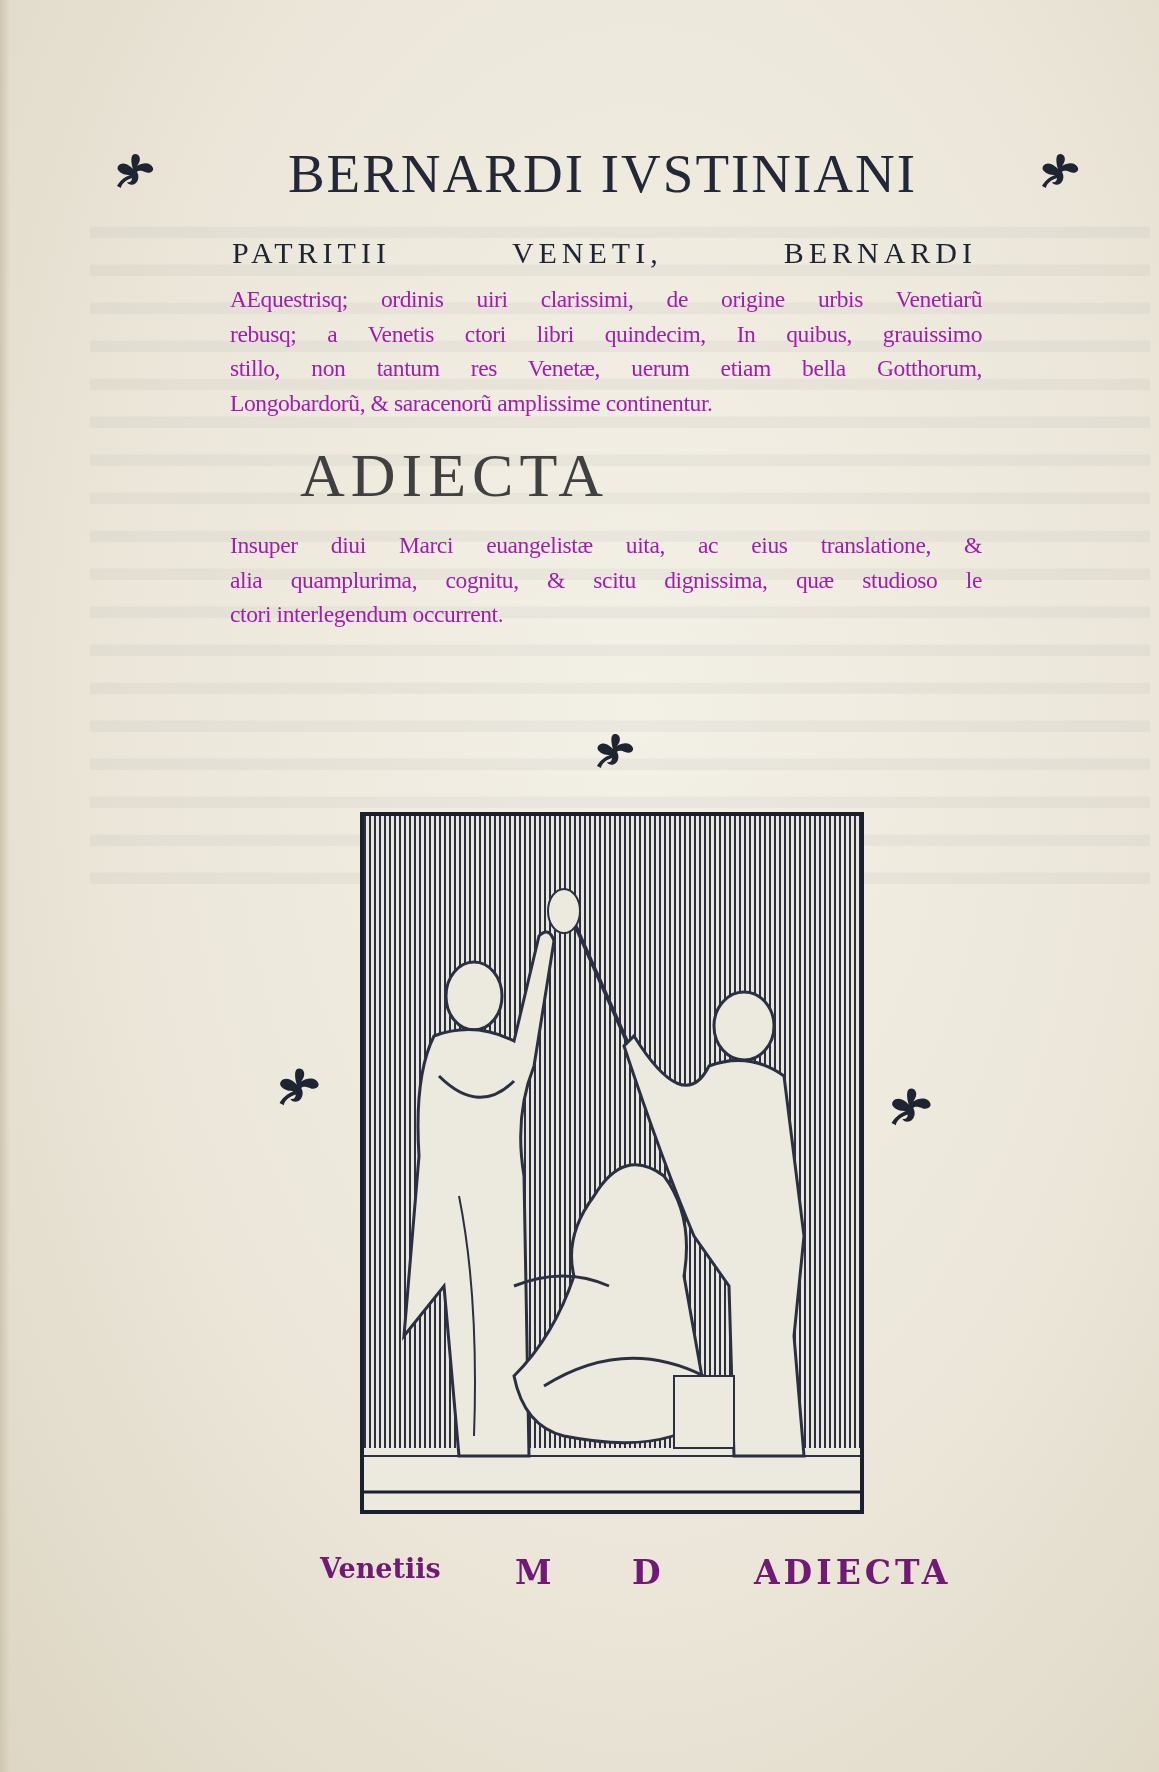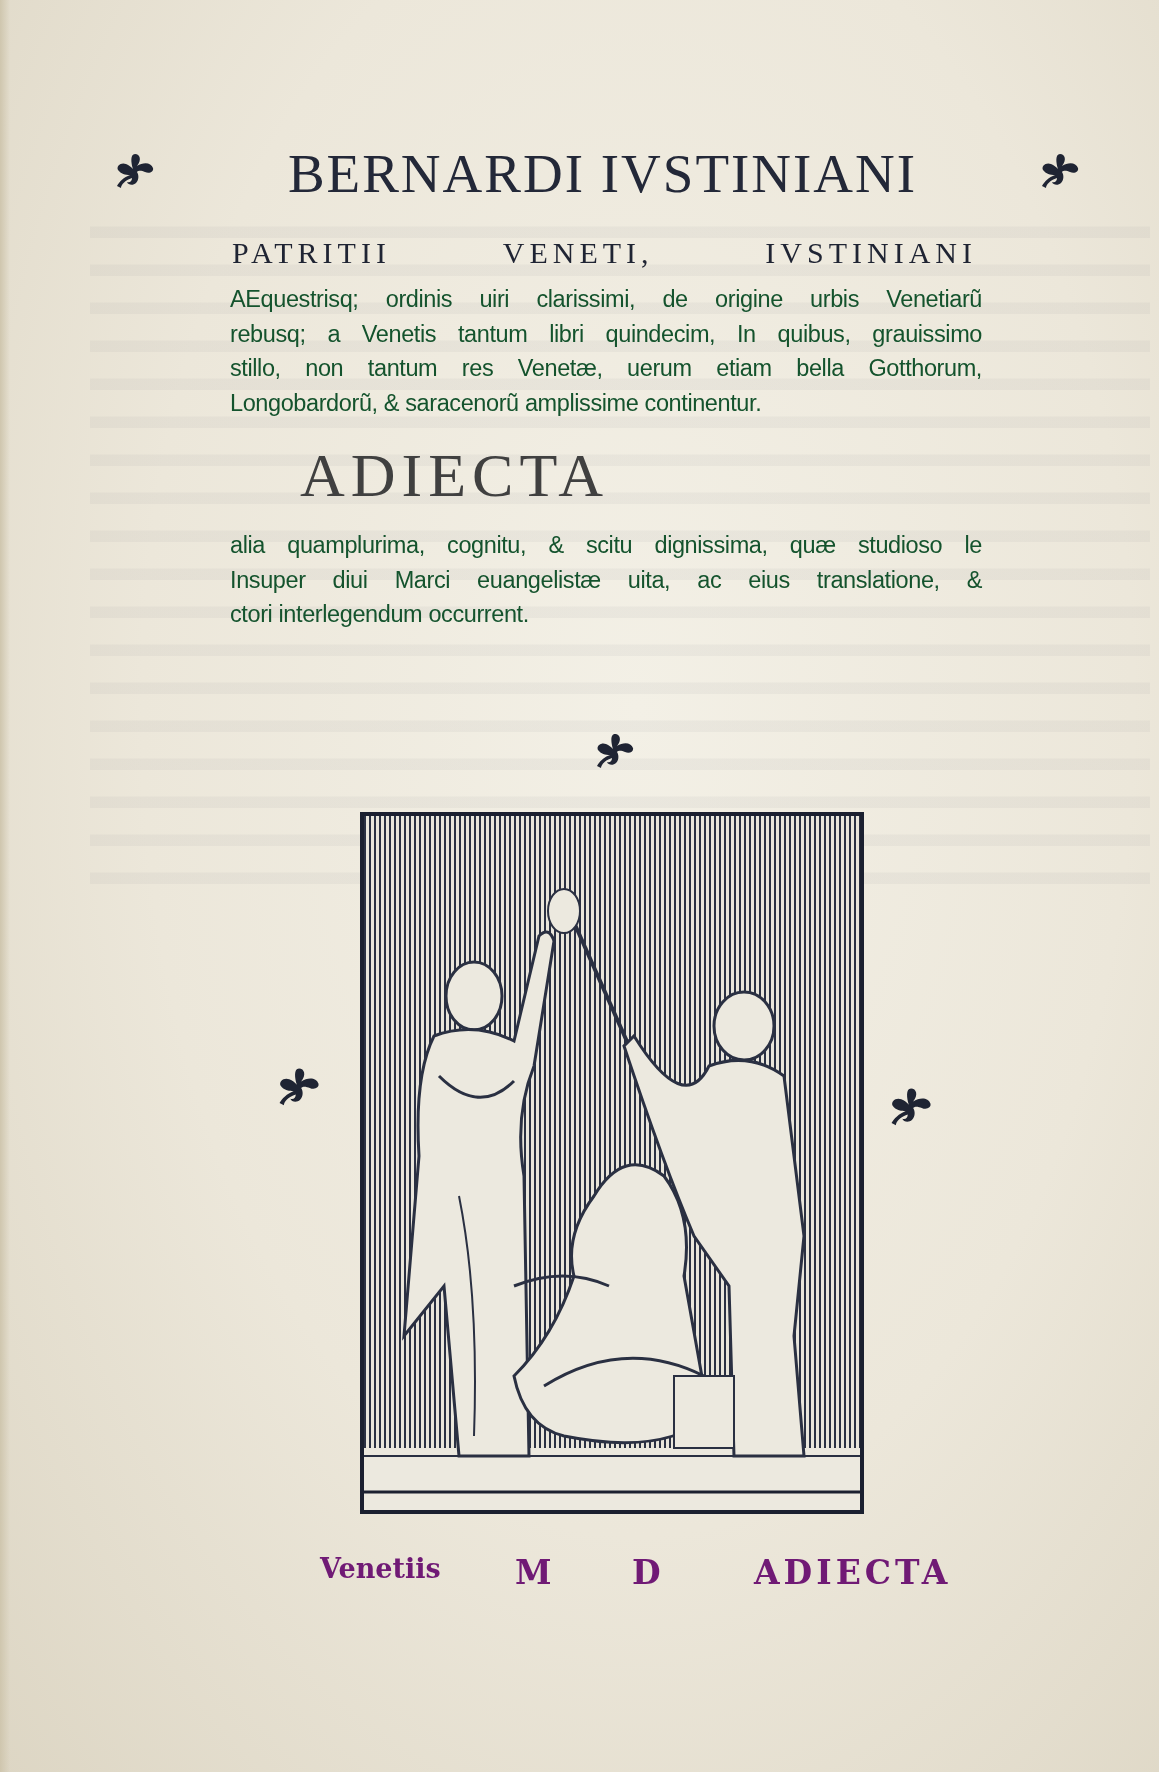--- a/index.html
+++ b/index.html
@@ -32,22 +32,22 @@
   .fleuron svg { width:100%; height:100%; }
 
   .subtitle {
     position:absolute; left:232px; top:236px; width:745px;
     font-family: "Liberation Serif", serif;
     font-size:30px; letter-spacing:5px; color:#1f2433;
     display:flex; justify-content:space-between;
   }
   .body-text {
     position:absolute; left:230px; width:752px;
-    font-family: Liberation Sans, sans-serif; font-size:23.5px; line-height:34.5px;
-    color:#14532d; text-align:justify; letter-spacing:-0.4px;
+    font-family: Liberation Serif, serif; font-size:23.5px; line-height:34.5px;
+    color:#a21caf; text-align:justify; letter-spacing:-0.4px;
     font-stretch:condensed;
   }
   .body1 { top:282px; }
   .body2 { top:528px; }
   .body-text .ln { display:block; white-space:nowrap; text-align-last:justify; }
   .body-text .ln.last { text-align-last:left; }
 
   .adiecta {
     position:absolute; left:300px; top:440px; width:580px; text-align:left;
     font-family: "Liberation Serif", serif; font-size:62px; letter-spacing:6px;
@@ -93,35 +93,35 @@
   <span class="fleuron">
     <svg viewBox="0 0 50 50">
         <path d="M25 6c5 0 7 6 2 12 6-4 14-4 16 2 1 4-4 6-8 4-3-1-6-2-8 0 2 3 2 8-1 11-3 3-8 2-9-1 3 1 5-1 5-4-7 2-11 7-11 10l-4-2c2-4 7-9 13-11-5 0-9-1-12-5-2-4 3-8 8-6 3 1 5 3 7 5-2-6-3-15 2-15z" fill="#1f2433"></path>
       </svg>
   </span>
 </div>
 
 <div class="subtitle">
   <span>PATRITII</span>
   <span>VENETI,</span>
-  <span>IVSTINIANI</span>
+  <span>BERNARDI</span>
 </div>
 
 <div class="body-text body1">
   <span class="ln">AEquestrisq; ordinis uiri clarissimi, de origine urbis Venetiarũ</span>
-  <span class="ln">rebusq; a Venetis tantum libri quindecim, In quibus, grauissimo</span>
+  <span class="ln">rebusq; a Venetis ctori libri quindecim, In quibus, grauissimo</span>
   <span class="ln">stillo, non tantum res Venetæ, uerum etiam bella Gotthorum,</span>
   <span class="ln last">Longobardorũ, &amp; saracenorũ amplissime continentur.</span>
 </div>
 
 <div class="adiecta">ADIECTA</div>
 
 <div class="body-text body2">
+  <span class="ln">Insuper diui Marci euangelistæ uita, ac eius translatione, &amp;</span>
   <span class="ln">alia quamplurima, cognitu, &amp; scitu dignissima, quæ studioso le</span>
-  <span class="ln">Insuper diui Marci euangelistæ uita, ac eius translatione, &amp;</span>
   <span class="ln last">ctori interlegendum occurrent.</span>
 </div>
 
 <div class="fleuron-center">
   <svg viewBox="0 0 50 50" width="50" height="50">
       <path d="M25 6c5 0 7 6 2 12 6-4 14-4 16 2 1 4-4 6-8 4-3-1-6-2-8 0 2 3 2 8-1 11-3 3-8 2-9-1 3 1 5-1 5-4-7 2-11 7-11 10l-4-2c2-4 7-9 13-11-5 0-9-1-12-5-2-4 3-8 8-6 3 1 5 3 7 5-2-6-3-15 2-15z" fill="#1f2433"></path>
     </svg>
 </div>
 
 <div class="fleuron-left">

